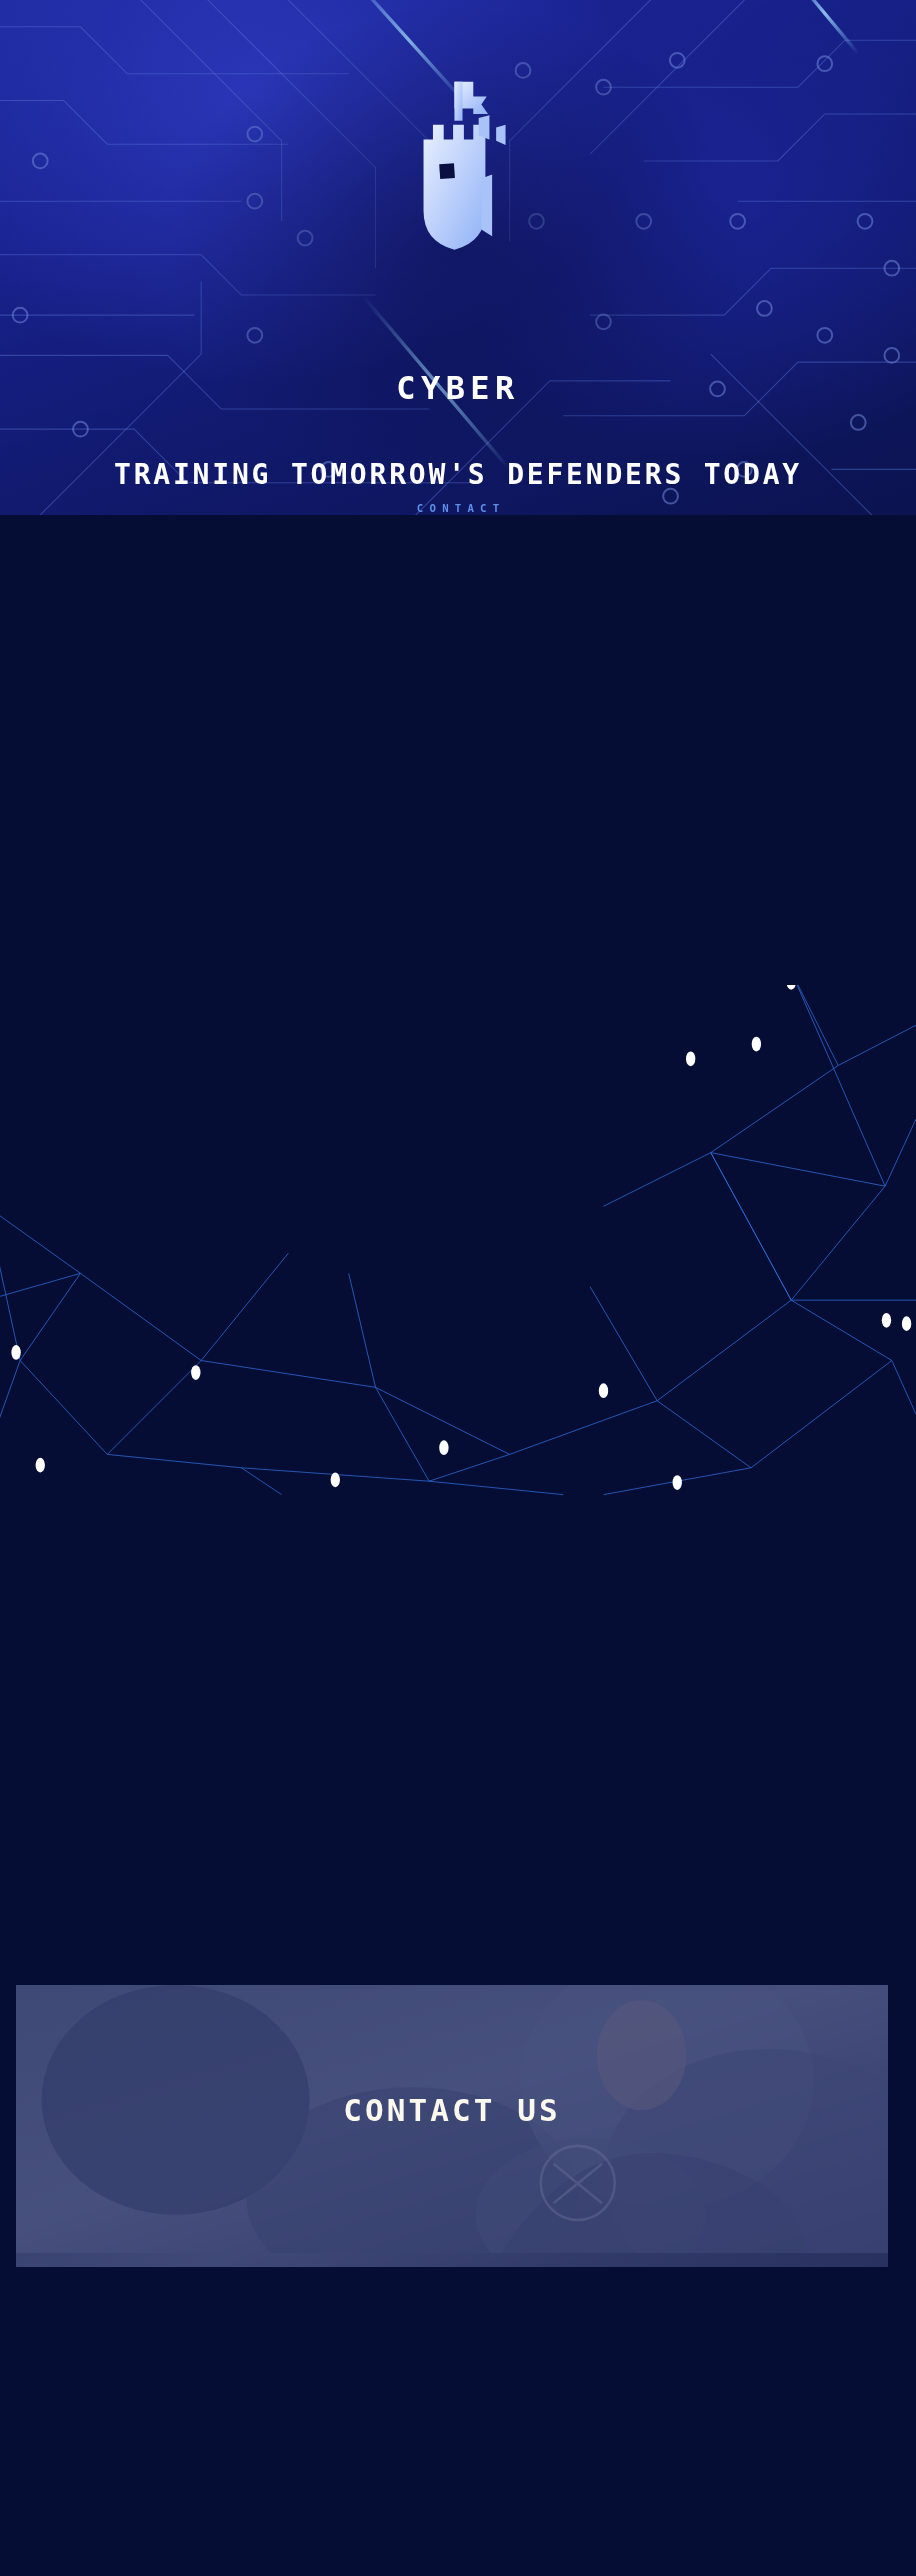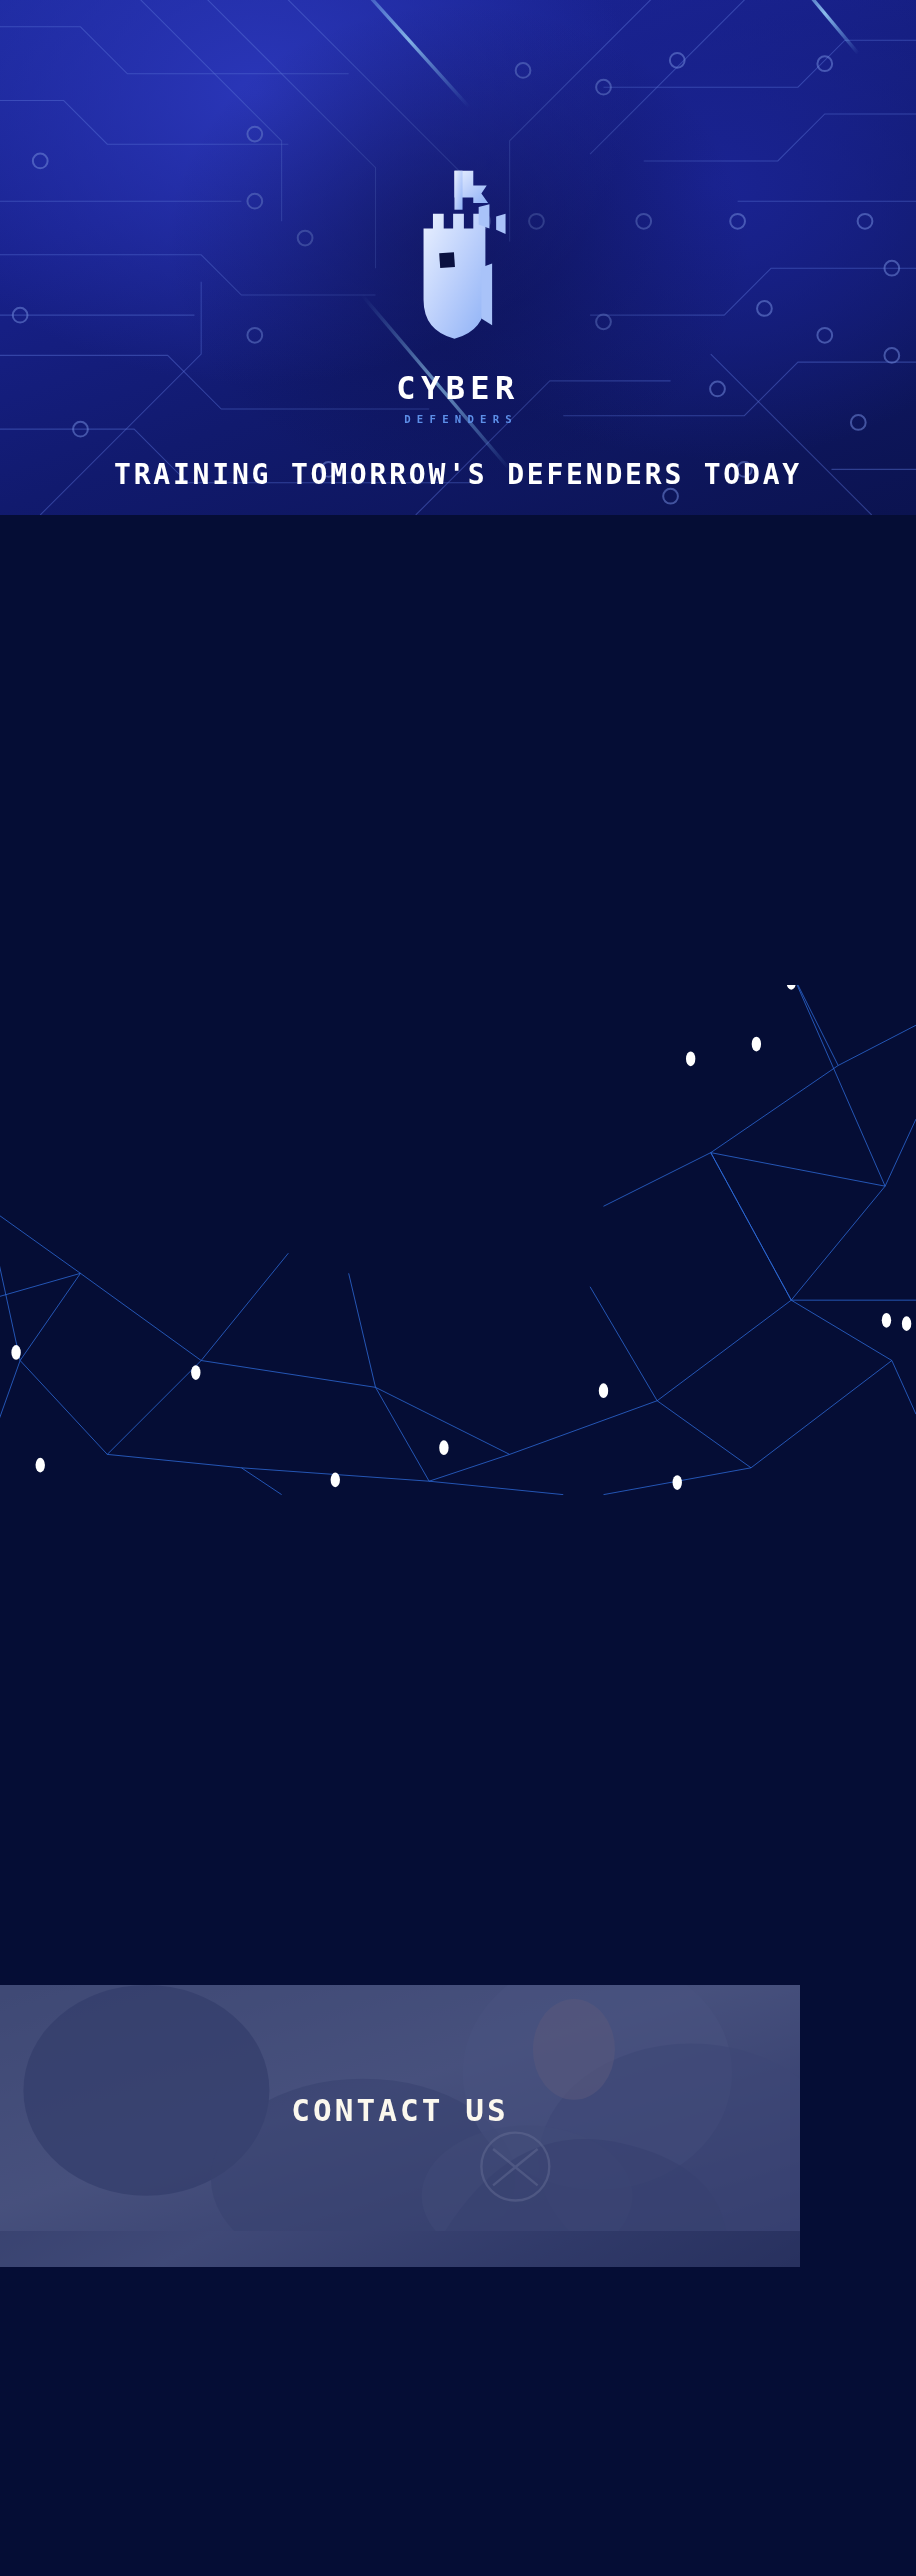--- a/index.html
+++ b/index.html
@@ -17,21 +17,21 @@
   .hero { position:relative; width:916px; height:515px; overflow:hidden;
           background:
             radial-gradient(ellipse 604px 470px at 28% 18%, #2a36b8 0%, rgba(42,54,184,0) 62%),
             radial-gradient(ellipse 510px 416px at 78% 36%, #1a2392 0%, rgba(26,35,146,0) 66%),
             linear-gradient(160deg,#1d2a9e 0%, #18218c 30%, #111a6e 60%, #0b1350 100%);
   }
   .hero-circuit { position:absolute; inset:0; }
   .hero-glow { position:absolute; inset:0;
       background:radial-gradient(ellipse 416px 349px at 50% 48%, rgba(10,14,70,.55) 0%, rgba(10,14,70,0) 70%); }
   .hero-inner { position:absolute; inset:0; display:flex; flex-direction:column;
-                align-items:center; justify-content:center; padding-top:79px; }
+                align-items:center; justify-content:space-between; padding-top:79px; }
   .logo-mark { width:121px; height:195px; }
   .logo-word { margin-top:6.7px; font-size:32px; color:#fff; font-weight:700;
                letter-spacing:.17em; font-family:"DejaVu Sans Mono","Liberation Mono",monospace; }
   .logo-sub  { margin-top:6px; font-size:10.7px; color:#5d8fe8; font-weight:700;
                letter-spacing:.58em; text-indent:.58em; font-family:"DejaVu Sans Mono","Liberation Mono",monospace; }
   .tagline   { position:absolute; left:0; right:0; top:458px; text-align:center;
                font-size:28px; color:#fff; }
 
   
   .about { position:relative; width:916px; height:470px; background:#050d35; }
@@ -46,22 +46,22 @@
   .about-text p + p { margin-top:14.8px; }
 
   
   .adv { position:relative; width:916px; height:510px; background:#050d35; overflow:hidden; }
   .adv-net { position:absolute; inset:0; }
 
   
   .events { position:relative; width:916px; height:490px; background:#050d35; }
 
   
-  .contact { position:relative; width:800px; height:282px; overflow:hidden;
-             background:linear-gradient(150deg,#3e4766 0%, #4a5475 25%, #5b6486 50%, #3d466a 78%, #2c3456 100%); }
+  .contact { position:relative; width:872px; height:282px; overflow:hidden;
+             background:linear-gradient(150deg,#3e4766 0%, #4a5475 25%, #5b6486 50%, #3d466a 78%, #2c3456 100%);margin-left:16px; }
   .contact-photo { position:absolute; inset:0; }
   .contact-tint { position:absolute; inset:0; background:rgba(36,46,104,.50); }
   .contact h2 { position:absolute; left:0; right:0; top:107px; text-align:center;
                 font-size:31px; color:#fbf8ee; }
 
   
   .footer { position:relative; width:916px; height:290px; background:#050d35; }
 </style>
 </head>
 <body>
@@ -154,21 +154,21 @@
 
       <path d="M38 68 v22 h14 v-22 h16 v22 h14 v-22 h16 v22 h14 v-22 h18 v128 q0 46 -46 58 q-46 -12 -46 -58 z" fill="url(#lg1)"></path>
 
       <rect x="62" y="126" width="22" height="22" transform="rotate(-4 73 137)" fill="#0a1140"></rect>
 
       <path d="M120 58 l16 -4 v36 l-16 -6 z" fill="#a9c3f9"></path>
       <path d="M146 72 l14 -4 v30 l-14 -6 z" fill="#a9c3f9"></path>
       <path d="M124 148 l16 -6 v92 l-16 -10 z" fill="#a9c3f9"></path>
     </svg>
     <div class="logo-word techfont">CYBER</div>
-    <div class="logo-sub">DEFENDERS</div>
+    <div class="logo-sub">CONTACT</div>
   </div>
 
   <div class="tagline techfont">TRAINING TOMORROW'S DEFENDERS TODAY</div>
 </section>
 
 <section class="about">
   <h2 class="sec-title techfont">ABOUT US</h2>
 
   <div class="about-photo">
     <svg viewBox="0 0 518 450" preserveAspectRatio="none" style="width:100%;height:100%">

